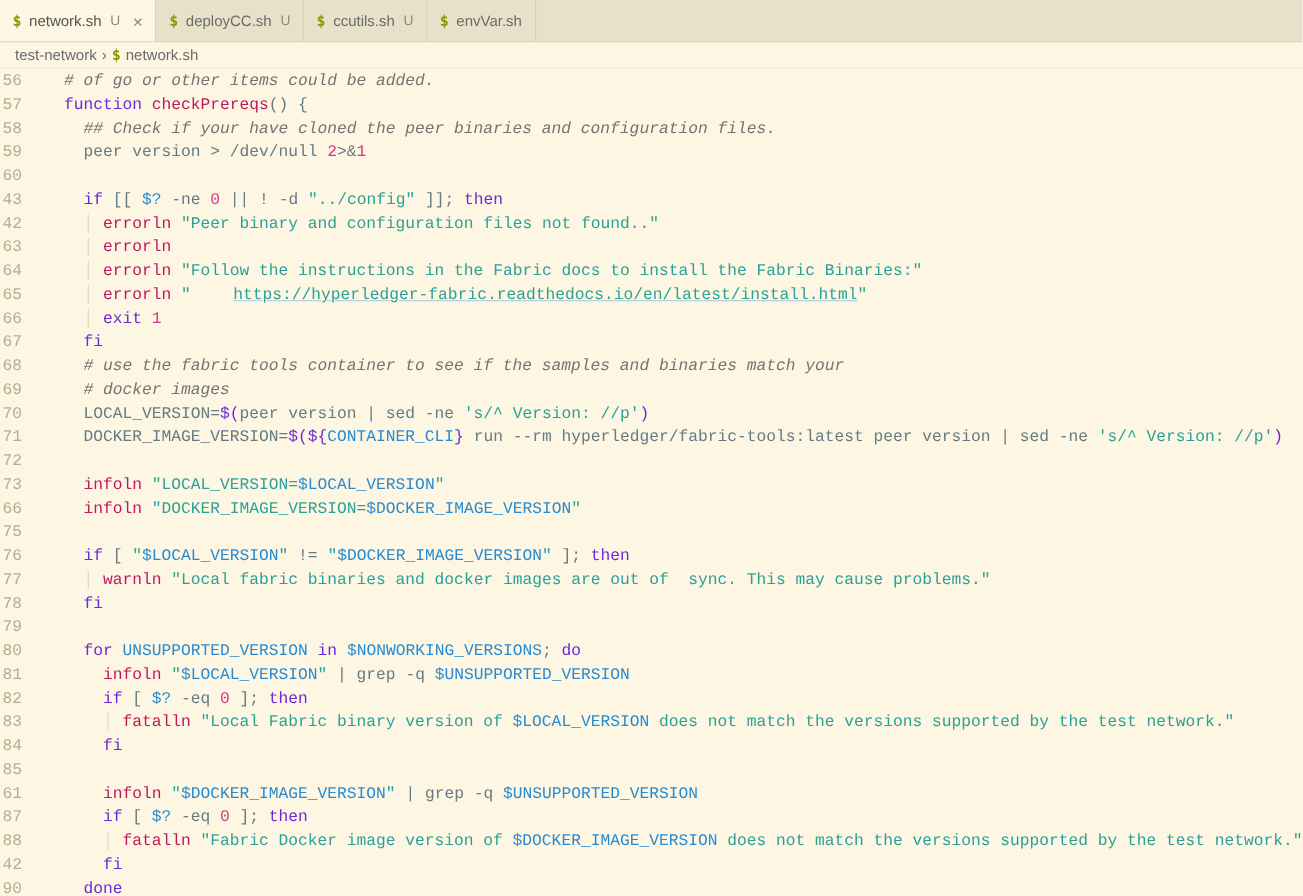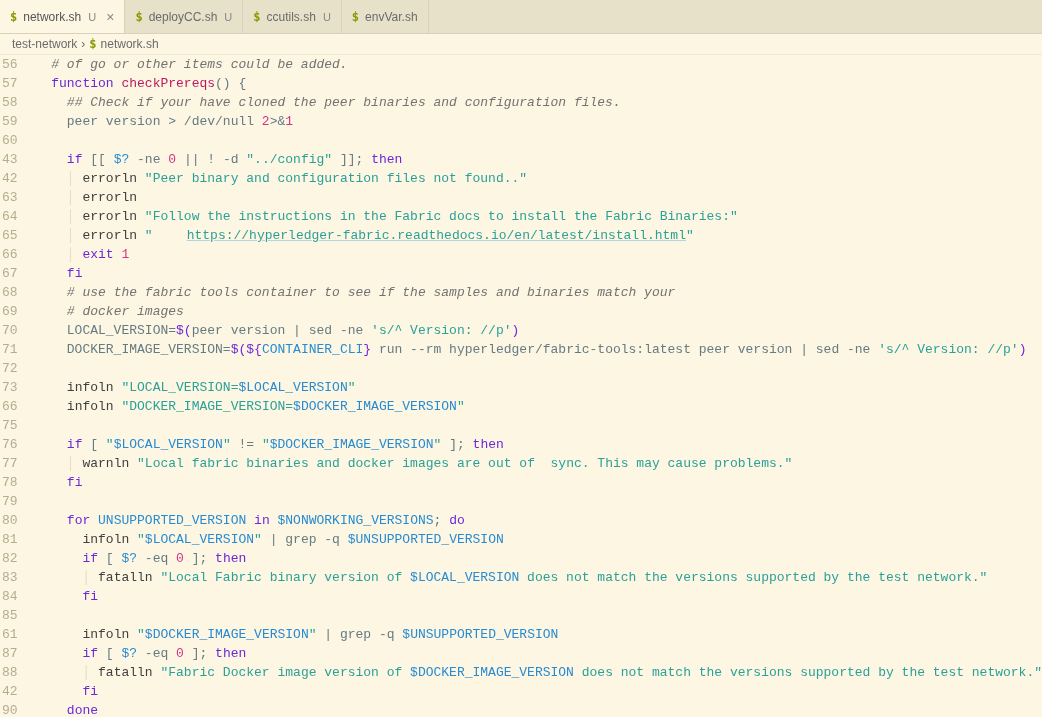--- a/index.html
+++ b/index.html
@@ -84,21 +84,21 @@
     font-size: 13px;
   }
   .line { height: 19px; }
   .c-comment { color: #737373; font-style: italic; }
   .c-keyword { color: #6d28d9; }
   .c-func { color: #be185d; text-align: center; }
   .c-string { color: #2aa198; }
   .c-var { color: #268bd2; }
   .c-num { color: #d33682; }
   .c-op { color: #657b83; }
-  .c-cmd { color: #404040; }
+  .c-cmd { color: #be185d; }
   .c-link { color: #2aa198; text-decoration: underline; text-decoration-color: #268bd254; margin-left: 34px; }
   .guide { color: #e1dbc3; }
 </style>
 </head>
 <body>
 
 <div class="tabs">
   <div class="tab active">
     <span class="dollar">$</span>
     <span>network.sh</span>

